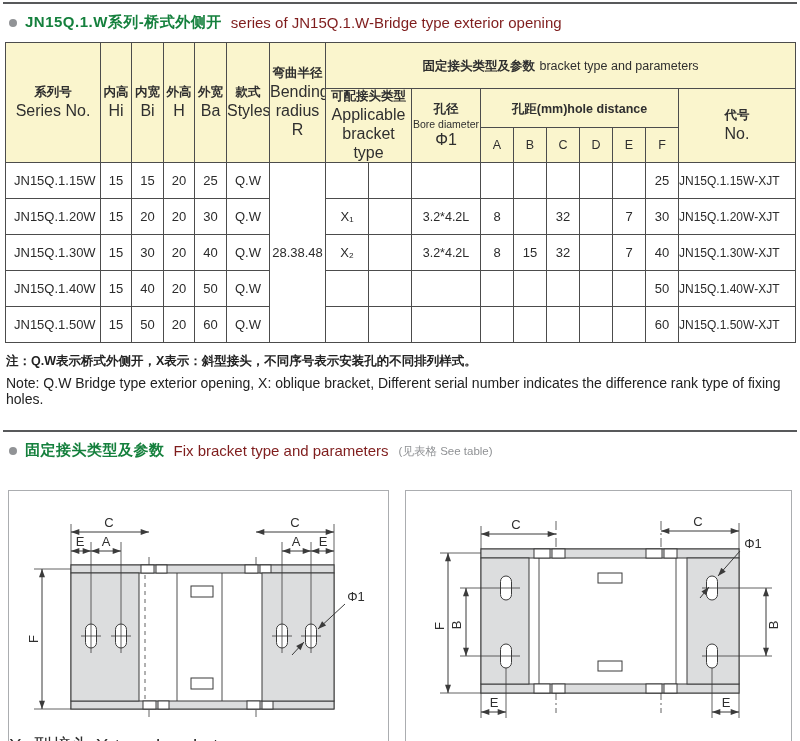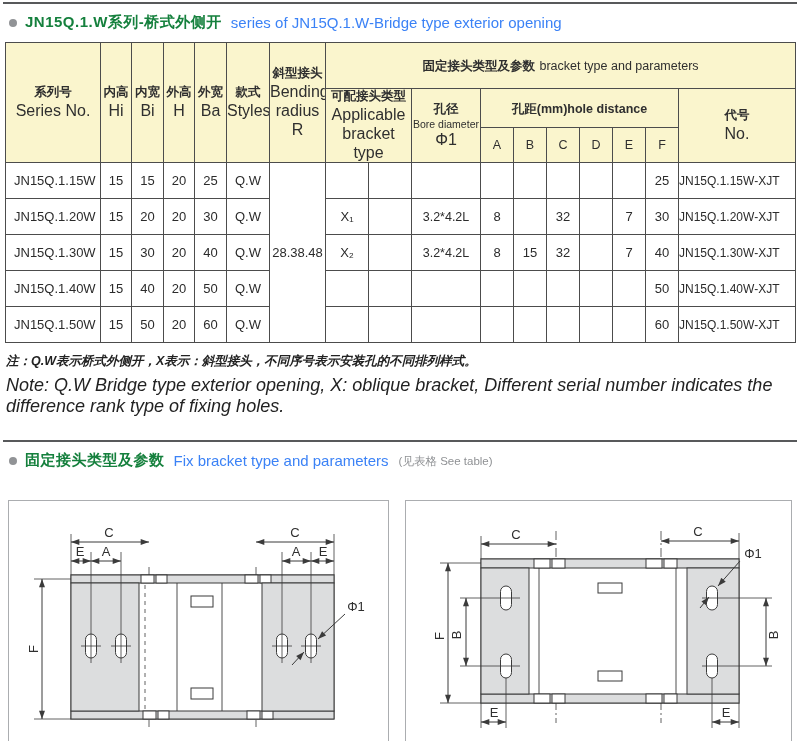--- a/index.html
+++ b/index.html
@@ -6,39 +6,39 @@
   html,body { background:#ffffff; }
   body {
     width:800px; height:741px; overflow:hidden; position:relative;
     font-family:"Liberation Sans","DejaVu Sans",sans-serif; color:#2f2f2f;
   }
   .rule { height:2px; background:#58595b; margin:0 3px; }
   .rule.top { margin-top:2px; }
   .title-row { display:flex; align-items:center; padding:9px 0 8px 9px; }
   .bullet { width:8px; height:8px; border-radius:50%; background:#919396; margin-right:8px; flex:0 0 auto; }
   .title-zh { color:#15803d; font-weight:bold; font-size:15px; letter-spacing:0.5px; }
-  .title-en { color:#3b82f6; font-size:15px; margin-left:9px; }
+  .title-en { color:#7f1d1d; font-size:15px; margin-left:9px; }
   .hint { color:#8f9194; font-size:11.5px; margin-left:10px; padding-top:2px; }
 
   table.spec { border-collapse:collapse; table-layout:fixed; width:790px; margin:2px 5px 0 5px; }
   .spec th, .spec td { border:1px solid #4c4c4c; text-align:center; vertical-align:middle; overflow:hidden; padding:0; }
   .spec thead th { background:#faf5cd; font-weight:normal; }
   .zh { font-weight:bold; font-size:12.5px; color:#2f2f2f; line-height:1.25; }
   .en { font-size:16px; color:#2f2f2f; line-height:1.2; }
   .h-group { height:46px; }
   .h-mid  { height:31px; }
   .h-let  { height:28px; font-size:12.5px; }
   .spec tbody td { font-size:13px; height:36px; background:#ffffff; color:#2b2b2b; }
   .spec td.c-series { text-align:left; padding-left:8px; }
   .spec td.c-no { text-align:left; padding-left:0; font-size:12px; }
   .spec td.c-bore { font-size:12.5px; }
 
-  .notes { margin:10px 0 0 6px;font-style:italic; }
+  .notes { margin:10px 0 0 6px; }
   .note-zh { font-weight:bold; font-size:12.5px; color:#222; margin-bottom:5px; }
-  .note-en { font-size:18px; color:#222; }
+  .note-en { font-size:14px; color:#222; }
   .rule.mid { margin-top:23px; }
 
   .boxes { display:flex; gap:16px; margin:22px 8px 0 8px; }
   .dbox { border:1px solid #abadb0; height:278px; background:#fff; }
   .dbox.bleft { width:381px; }
   .dbox.bright { width:387px; }
   .dbox svg { display:block; }
   .caption { text-align:left; font-size:19px; color:#2f2f2f; margin-top:2px; }
 
   svg text { font-family:"Liberation Sans","DejaVu Sans",sans-serif; font-size:13px; fill:#2f2f2f; }
@@ -94,21 +94,21 @@
       </th>
       <th rowspan="3">
         <div class="zh">外宽</div>
         <div class="en">Ba</div>
       </th>
       <th rowspan="3">
         <div class="zh">款式</div>
         <div class="en">Styles</div>
       </th>
       <th rowspan="3">
-        <div class="zh">斜型接头</div>
+        <div class="zh">弯曲半径</div>
         <div class="en">Bending</div>
         <div class="en">radius</div>
         <div class="en">R</div>
       </th>
       <th colspan="10" class="h-group">
         <span class="zh">固定接头类型及参数</span>
         <span class="en" style="font-size:12.5px">bracket type and parameters</span>
       </th>
     </tr>
     <tr>

